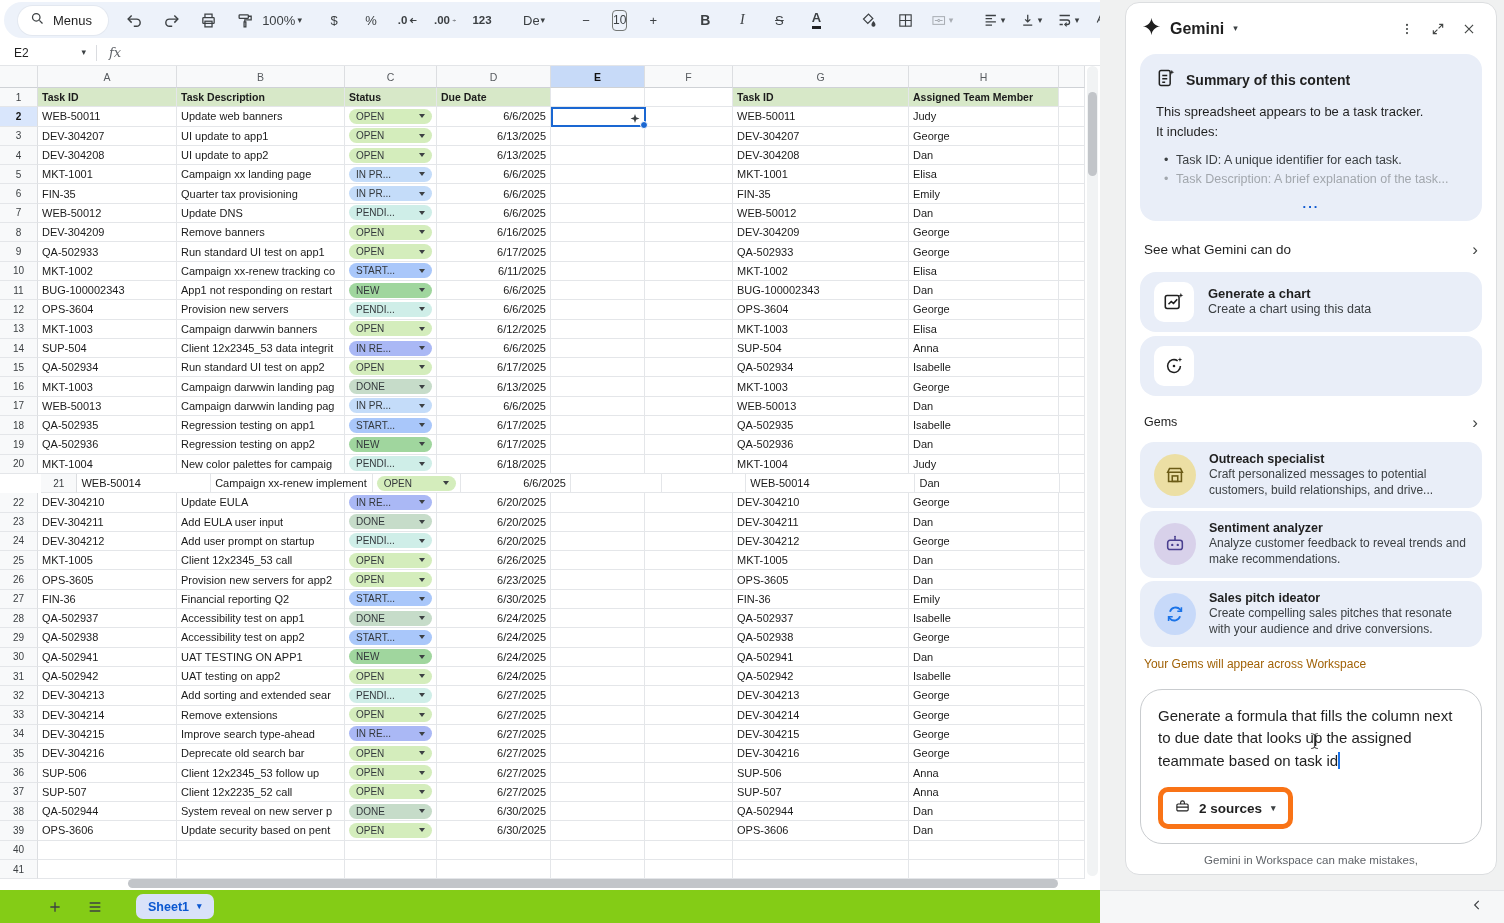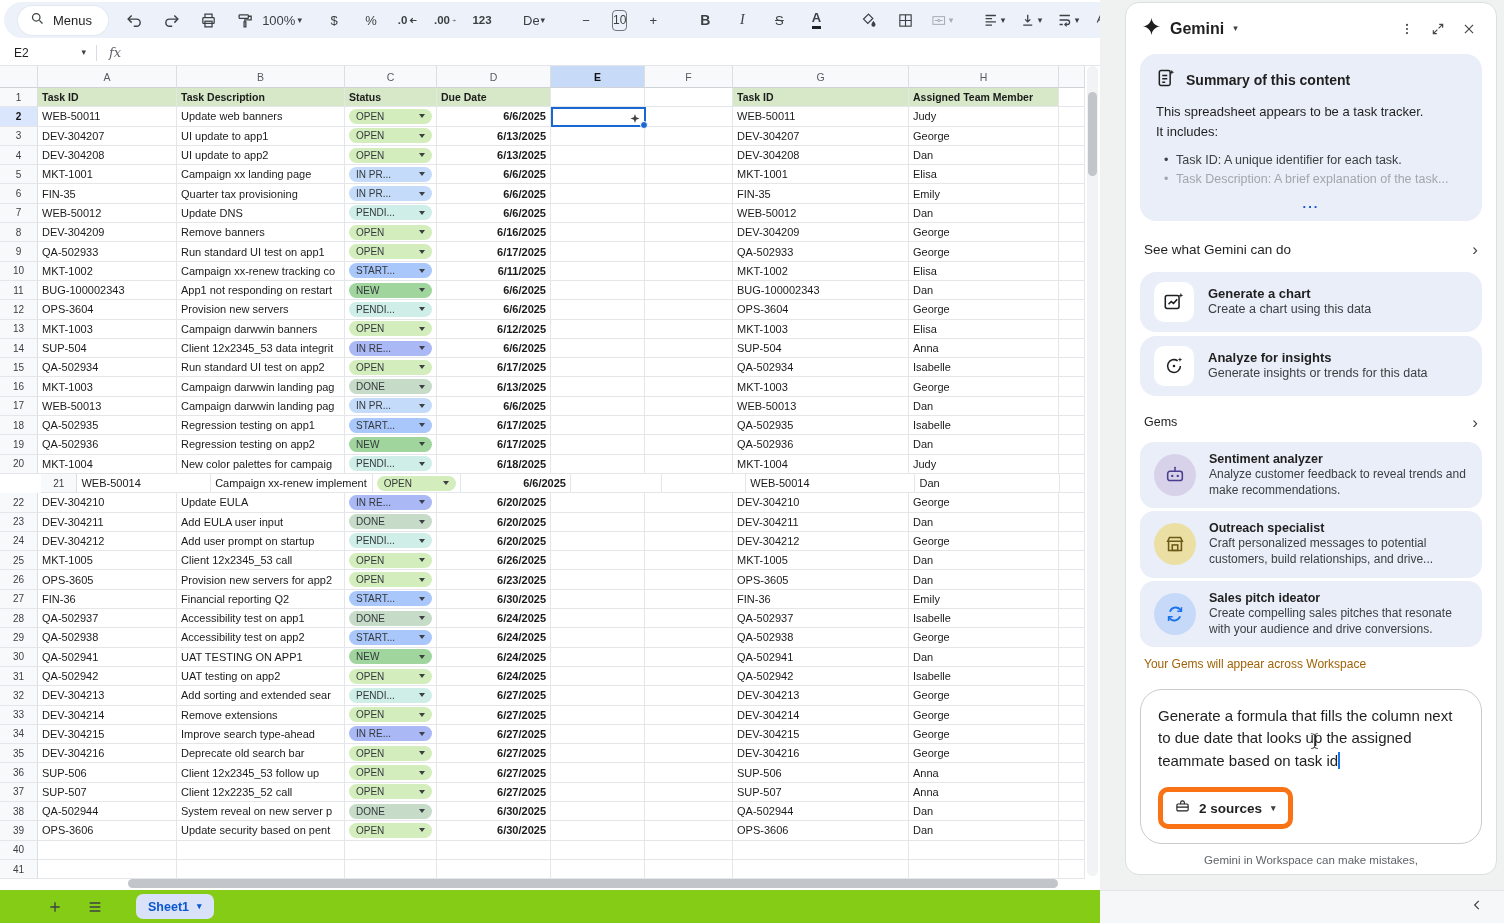--- a/index.html
+++ b/index.html
@@ -39,21 +39,21 @@
   .hdr-row { display:flex; height:22px; }
   .hdr-cell { background:#f8f9fa; border-right:1px solid #dcdee1; border-bottom:1px solid #cfd2d6; font-size:10.5px; color:#575b5f;
               display:flex; align-items:center; justify-content:center; }
   .hdr-cell.sel-col { background:#c7daf8; color:#111; font-weight:700; }
   .row { display:flex; height:19.3px; }
   .rn { background:#f8f9fa; border-right:1px solid #dcdee1; border-bottom:1px solid #e4e6e9; font-size:10px; color:#3c4043;
         display:flex; align-items:center; justify-content:center; }
   .rn.sel-row { background:#d9e6fc; font-weight:700; color:#111; }
   .cell { border-right:1px solid #e4e6e9; border-bottom:1px solid #e4e6e9; font-size:11px; color:#1b1b1b; padding:0 4px;
           display:flex; align-items:center; white-space:nowrap; overflow:hidden; background:#fff; }
-  .cell.right { justify-content:flex-end;font-weight:bold; }
+  .cell.right { justify-content:flex-end; }
   .cell.th { background:#d7e8c8; font-weight:700; font-size:10.5px; }
   .pill { display:flex; align-items:center; justify-content:space-between; width:100%; height:15px; border-radius:8px;
           padding:0 7px; font-size:10px; font-weight:500; color:#33383c; }
   .pill .tri { width:0; height:0; border-left:3.5px solid transparent; border-right:3.5px solid transparent; border-top:4.5px solid #3c4043; }
 
   .sel-overlay { position:absolute; left:551px; top:41px; width:95px; height:20px; border:2px solid #1a67d2; background:transparent; }
   .sel-overlay .handle { position:absolute; right:-4px; bottom:-4px; width:8px; height:8px; border-radius:50%; background:#1a67d2; border:1px solid #fff; }
   .sel-overlay .spark { position:absolute; right:3px; top:2px; }
 
   .vtrack { position:absolute; right:2px; top:66px; width:11px; height:810px; background:#f1f3f4; border-radius:6px; }
@@ -1069,59 +1069,55 @@
             </div>
           </div>
           <div class="action-card">
             <div class="action-icon">
               <svg width="22" height="22" viewBox="0 0 24 24" fill="none" stroke="#1f1f1f" stroke-width="1.7">
                 <path d="M19 12a7 7 0 1 1-3-5.7"></path>
                 <circle cx="12" cy="12" r="1.4" fill="#1f1f1f" stroke="none"></circle>
                 <path d="M18.5 2.5l.6 1.9 1.9.6-1.9.6-.6 1.9-.6-1.9-1.9-.6 1.9-.6z" fill="#1f1f1f" stroke="none"></path>
               </svg>
             </div>
-            <div>
-              <div class="ac-title">Analyze for insights</div>
-              <div class="ac-desc">Generate insights or trends for this data</div>
-            </div>
           </div>
         </div>
 
       <div class="gems-row">
         <span>Gems</span>
         <span class="chev">›</span>
       </div>
 
       <div id="gem-cards">
+          <div class="gem-card">
+            <div class="gem-icon" style="background:#ecdfa4">
+              <svg width="22" height="22" viewBox="0 0 24 24" fill="none" stroke="#6b5b16" stroke-width="1.7">
+                <path d="M4 9l2-4h12l2 4z"></path>
+                <path d="M5 9v10h14V9"></path>
+                <rect x="9" y="13" width="6" height="6"></rect>
+              </svg>
+            </div>
+            <div>
+              <div class="gem-title">Outreach specialist</div>
+              <div class="gem-desc">Craft personalized messages to potential customers, build relationships, and drive...</div>
+            </div>
+          </div>
           <div class="gem-card">
             <div class="gem-icon" style="background:#d8d1ea">
               <svg width="22" height="22" viewBox="0 0 24 24" fill="none" stroke="#4a3f8f" stroke-width="1.7">
                 <rect x="4" y="8" width="16" height="10" rx="2.5"></rect>
                 <circle cx="9" cy="13" r="1.3" fill="#4a3f8f" stroke="none"></circle>
                 <circle cx="15" cy="13" r="1.3" fill="#4a3f8f" stroke="none"></circle>
                 <path d="M12 8V5"></path>
                 <circle cx="12" cy="4" r="1.1" fill="#4a3f8f" stroke="none"></circle>
               </svg>
             </div>
             <div>
               <div class="gem-title">Sentiment analyzer</div>
               <div class="gem-desc">Analyze customer feedback to reveal trends and make recommendations.</div>
-            </div>
-          </div>
-          <div class="gem-card">
-            <div class="gem-icon" style="background:#ecdfa4">
-              <svg width="22" height="22" viewBox="0 0 24 24" fill="none" stroke="#6b5b16" stroke-width="1.7">
-                <path d="M4 9l2-4h12l2 4z"></path>
-                <path d="M5 9v10h14V9"></path>
-                <rect x="9" y="13" width="6" height="6"></rect>
-              </svg>
-            </div>
-            <div>
-              <div class="gem-title">Outreach specialist</div>
-              <div class="gem-desc">Craft personalized messages to potential customers, build relationships, and drive...</div>
             </div>
           </div>
           <div class="gem-card">
             <div class="gem-icon" style="background:#c7d9f9">
               <svg width="22" height="22" viewBox="0 0 24 24" fill="none" stroke="#1a73e8" stroke-width="2">
                 <path d="M6.5 9.5a6.5 6.5 0 0 1 11-2.5l1.5 1.5"></path>
                 <path d="M19 4.5V9h-4.5" stroke-width="1.7"></path>
                 <path d="M17.5 14.5a6.5 6.5 0 0 1-11 2.5L5 15.5"></path>
                 <path d="M5 19.5V15h4.5" stroke-width="1.7"></path>
               </svg>

